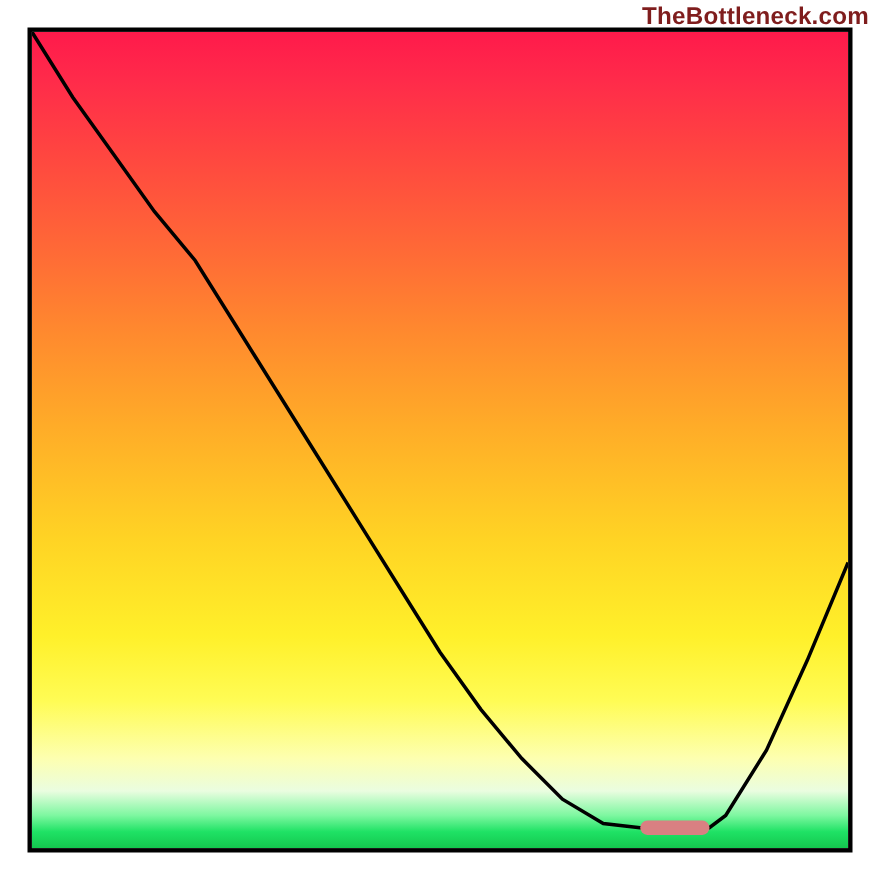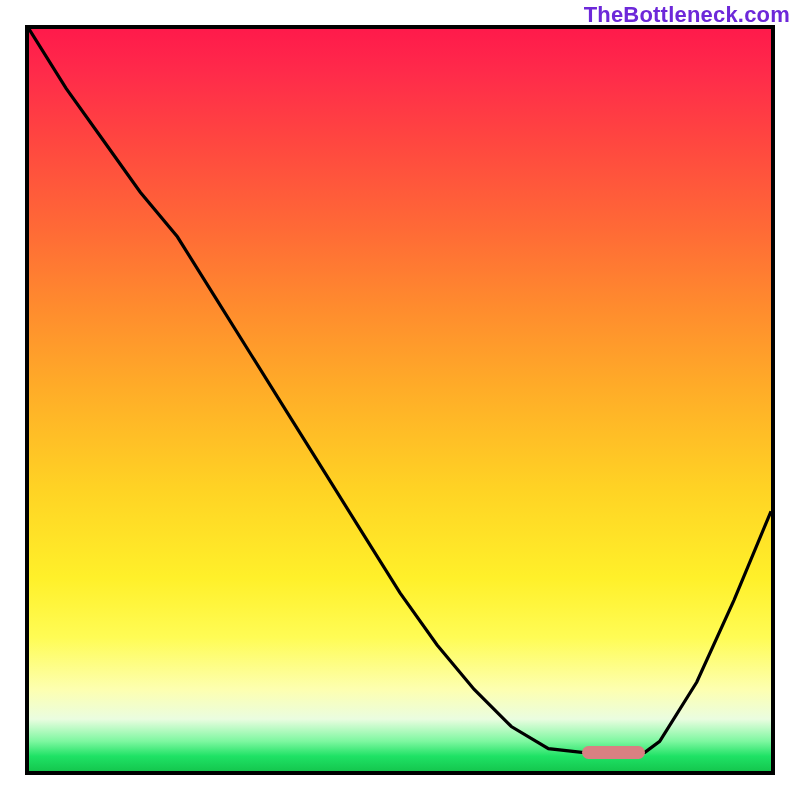--- a/index.html
+++ b/index.html
@@ -9,21 +9,21 @@
     left: 0; top: 0;
     width: 800px; height: 800px;
   }
   .watermark {
     position: absolute;
     top: 2px;
     right: 10px;
     font-family: Arial, Helvetica, sans-serif;
     font-size: 22px;
     font-weight: 600;
-    color: #6d28d9;
+    color: #7f1d1d;
     letter-spacing: 0.2px;
   }
   .plot {
     position: absolute;
     left: 25px;
     top: 25px;
     width: 750px;
     height: 750px;
     border: 4px solid #000;
     overflow: hidden;

